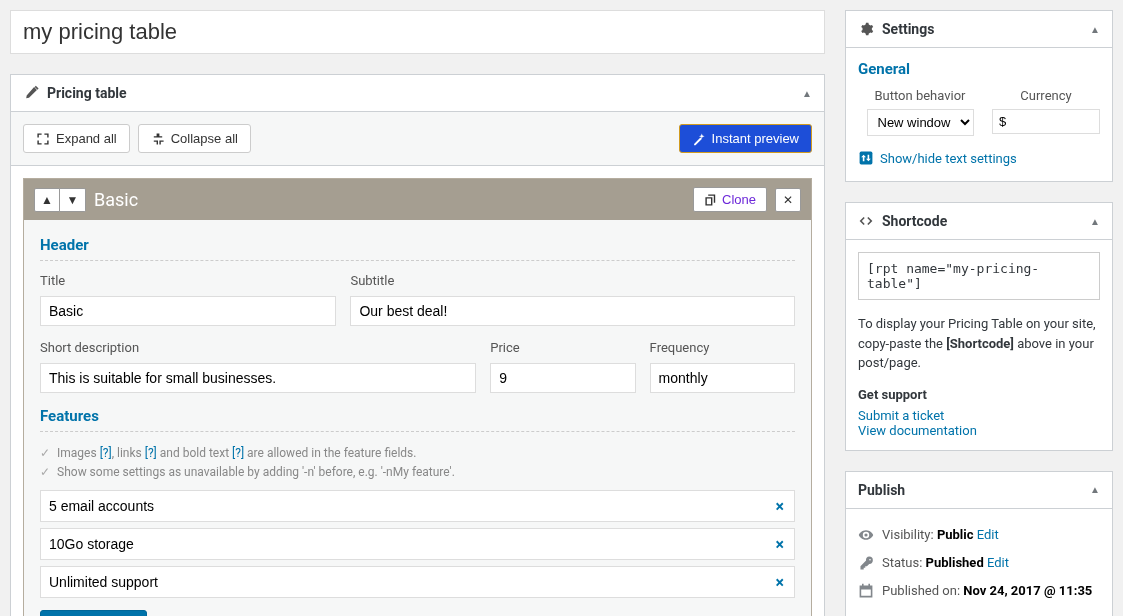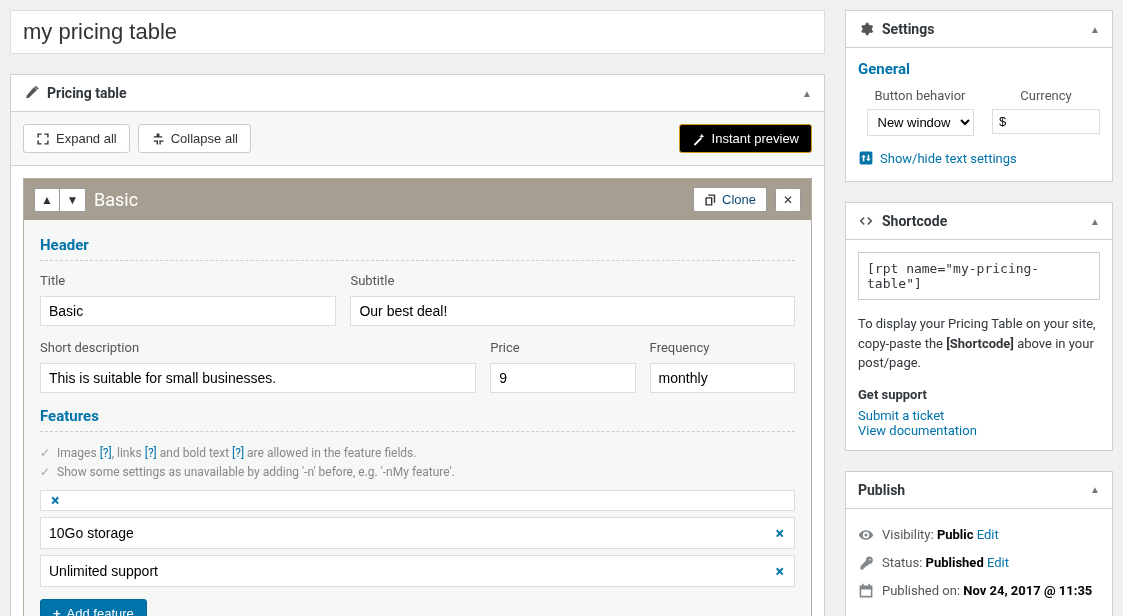--- a/index.html
+++ b/index.html
@@ -14,29 +14,29 @@
 .metabox-header { display: flex; align-items: center; justify-content: space-between; padding: 10px 12px; border-bottom: 1px solid #ccd0d4; }
 .metabox-title { font-size: 14px; font-weight: bold; display: flex; align-items: center; gap: 8px; }
 .metabox-title svg { fill: #555; width: 16px; height: 16px; }
 .metabox-toggle { color: #72777c; cursor: pointer; font-size: 10px; }
 .metabox-body { padding: 12px; }
 
 .toolbar { display: flex; gap: 8px; padding: 12px; background: #f6f7f7; border-bottom: 1px solid #ccd0d4; }
 .toolbar-spacer { flex: 1; }
 .btn { display: inline-flex; align-items: center; gap: 6px; padding: 6px 12px; font-size: 13px; border: 1px solid #ccc; background: #fff; cursor: pointer; border-radius: 3px; color: #333; }
 .btn svg { width: 14px; height: 14px; fill: currentColor; }
-.btn-preview { background: #000000; border-color: #d19b1f; color: #fff; }
+.btn-preview { background: #1d4ed8; border-color: #d19b1f; color: #fff; }
 .btn-preview svg { fill: #fff; }
 .btn-primary { background: #0073aa; border-color: #006799; color: #fff; }
 
 .plan-row { margin: 12px; border: 1px solid #b5ad9f; }
 .plan-header { display: flex; align-items: center; gap: 8px; background: #a59e91; padding: 8px 10px; color: #fff; }
 .plan-name { font-size: 18px; font-weight: normal; flex: 1; }
 .sq-btn { display: inline-flex; align-items: center; justify-content: center; width: 26px; height: 24px; background: #fff; border: 1px solid #999; border-radius: 2px; cursor: pointer; color: #333; font-size: 12px; }
-.clone-btn { display: inline-flex; align-items: center; gap: 4px; padding: 4px 10px; background: #fff; border: 1px solid #999; border-radius: 2px; cursor: pointer; color: #0c4a6e; font-size: 13px; }
+.clone-btn { display: inline-flex; align-items: center; gap: 4px; padding: 4px 10px; background: #fff; border: 1px solid #999; border-radius: 2px; cursor: pointer; color: #6d28d9; font-size: 13px; }
 .arrow-group { display: flex; }
 .arrow-group .sq-btn:first-child { border-top-right-radius: 0; border-bottom-right-radius: 0; }
 .arrow-group .sq-btn:last-child { border-top-left-radius: 0; border-bottom-left-radius: 0; border-left: 0; }
 
 .plan-body { padding: 16px; background: #f6f7f7; }
 .section-title { color: #0073aa; font-size: 15px; font-weight: bold; margin-bottom: 4px; }
 .dashed-sep { border: 0; border-top: 1px dashed #ccc; margin: 6px 0 12px; }
 .form-row { display: flex; gap: 14px; margin-bottom: 14px; }
 .form-group { display: flex; flex-direction: column; gap: 8px; }
 .form-group label { font-size: 13px; color: #555; }
@@ -170,20 +170,21 @@
               <span class="check">✓</span>
               <span>Images </span><a class="link">[?]</a><span>, links </span><a class="link">[?]</a><span> and bold text </span><a class="link">[?]</a><span> are allowed in the feature fields.</span>
             </div>
             <div>
               <span class="check">✓</span>
               <span>Show some settings as unavailable by adding '-n' before, e.g. '-nMy feature'.</span>
             </div>
           </div>
 
           <div class="feature-item">
+            <input type="text" value="5 email accounts" style="">
             <span class="feature-remove">×</span>
           </div>
           <div class="feature-item">
             <input type="text" value="10Go storage" style="">
             <span class="feature-remove">×</span>
           </div>
           <div class="feature-item">
             <input type="text" value="Unlimited support" style="">
             <span class="feature-remove">×</span>
           </div>

